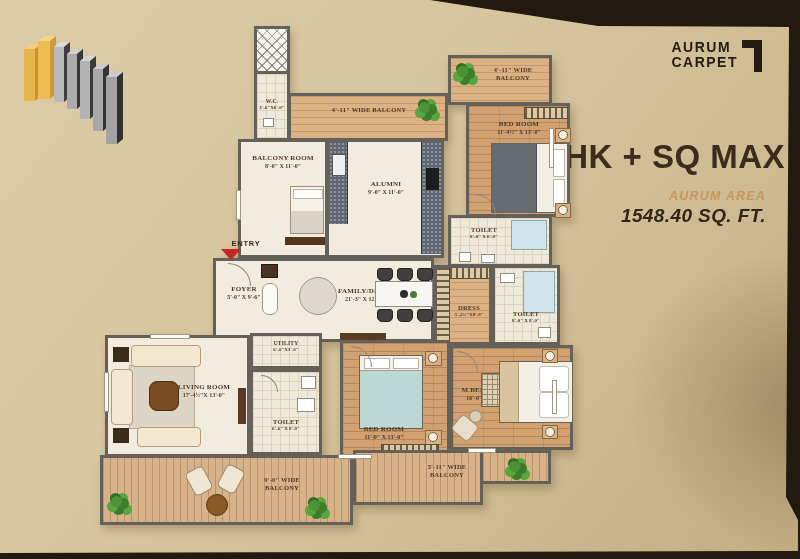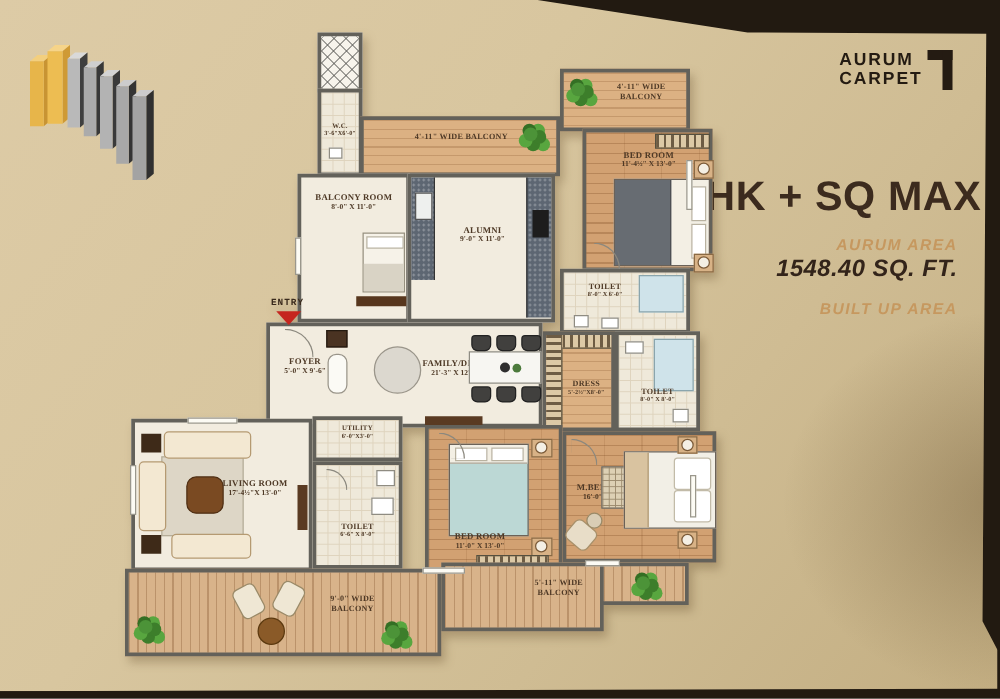--- a/index.html
+++ b/index.html
@@ -39,21 +39,21 @@
   #brand{position:absolute;top:40px;right:38px;display:flex;align-items:flex-start;margin-left:38px;}
   .brand-text{font-size:14px;font-weight:bold;letter-spacing:1.5px;color:#241b12;line-height:1.05;text-align:left;}
   .brand-mark{position:relative;width:20px;height:32px;margin-left:4px;}
   .brand-mark .h{position:absolute;right:0;top:0;width:20px;height:8px;background:#241b12;}
   .brand-mark .v{position:absolute;right:0;top:0;width:8px;height:32px;background:#241b12;}
   #summary{position:absolute;top:138px;right:34px;width:245px;text-align:right;}
   #summary .title{font-size:33px;font-weight:bold;color:#3c2b1e;letter-spacing:.5px;white-space:nowrap;}
   #summary .arealabel{margin-top:13px;font-size:12.5px;font-weight:bold;font-style:italic;letter-spacing:1.2px;color:#c6985f;}
   #summary .areaval{margin-top:2px;font-size:19px;font-weight:bold;font-style:italic;color:#33241a;letter-spacing:.4px;}
   
-  #entry-label{position:absolute;left:208px;top:239px;width:44px;text-align:center;font-size:7.5px;font-weight:bold;letter-spacing:.8px;color:#3a2a1c;font-family:Liberation Mono, monospace;}
+  #entry-label{position:absolute;left:224px;top:239px;width:44px;text-align:center;font-size:7.5px;font-weight:bold;letter-spacing:.8px;color:#3a2a1c;font-family:Liberation Sans, sans-serif;}
   #entry-arrow{position:absolute;left:221px;top:249px;width:0;height:0;border-left:10px solid transparent;border-right:10px solid transparent;border-top:11px solid #c5261f;}
   #plan{position:absolute;inset:0;filter:drop-shadow(3px 5px 4px rgba(80,55,20,.28));}
 </style>
 </head>
 <body>
 
 <div id="stage">
   <div id="card">
     <div id="vignette"></div>
 
@@ -91,21 +91,20 @@
       <div class="brand-mark">
           <div class="h"></div>
           <div class="v"></div>
         </div>
     </div>
 
     <div id="summary">
       <div class="title">3BHK + SQ MAX</div>
       <div class="arealabel">AURUM AREA</div>
       <div class="areaval">1548.40 SQ. FT.</div>
-      <div class="arealabel">BUILT UP AREA</div>
     </div>
 
     <div id="plan">
 
       <div class="room xhatch" style="left:254px;top:26px;width:36px;height:48px;"></div>
 
       <div class="room floor-tile" style="left:254px;top:71px;width:36px;height:70px;">
         <div class="rlabel tiny" style="left:0;right:0;top:24px;">
           <span class="rname">W.C.</span>
           <span class="rdim">3'-6"X6'-0"</span>

